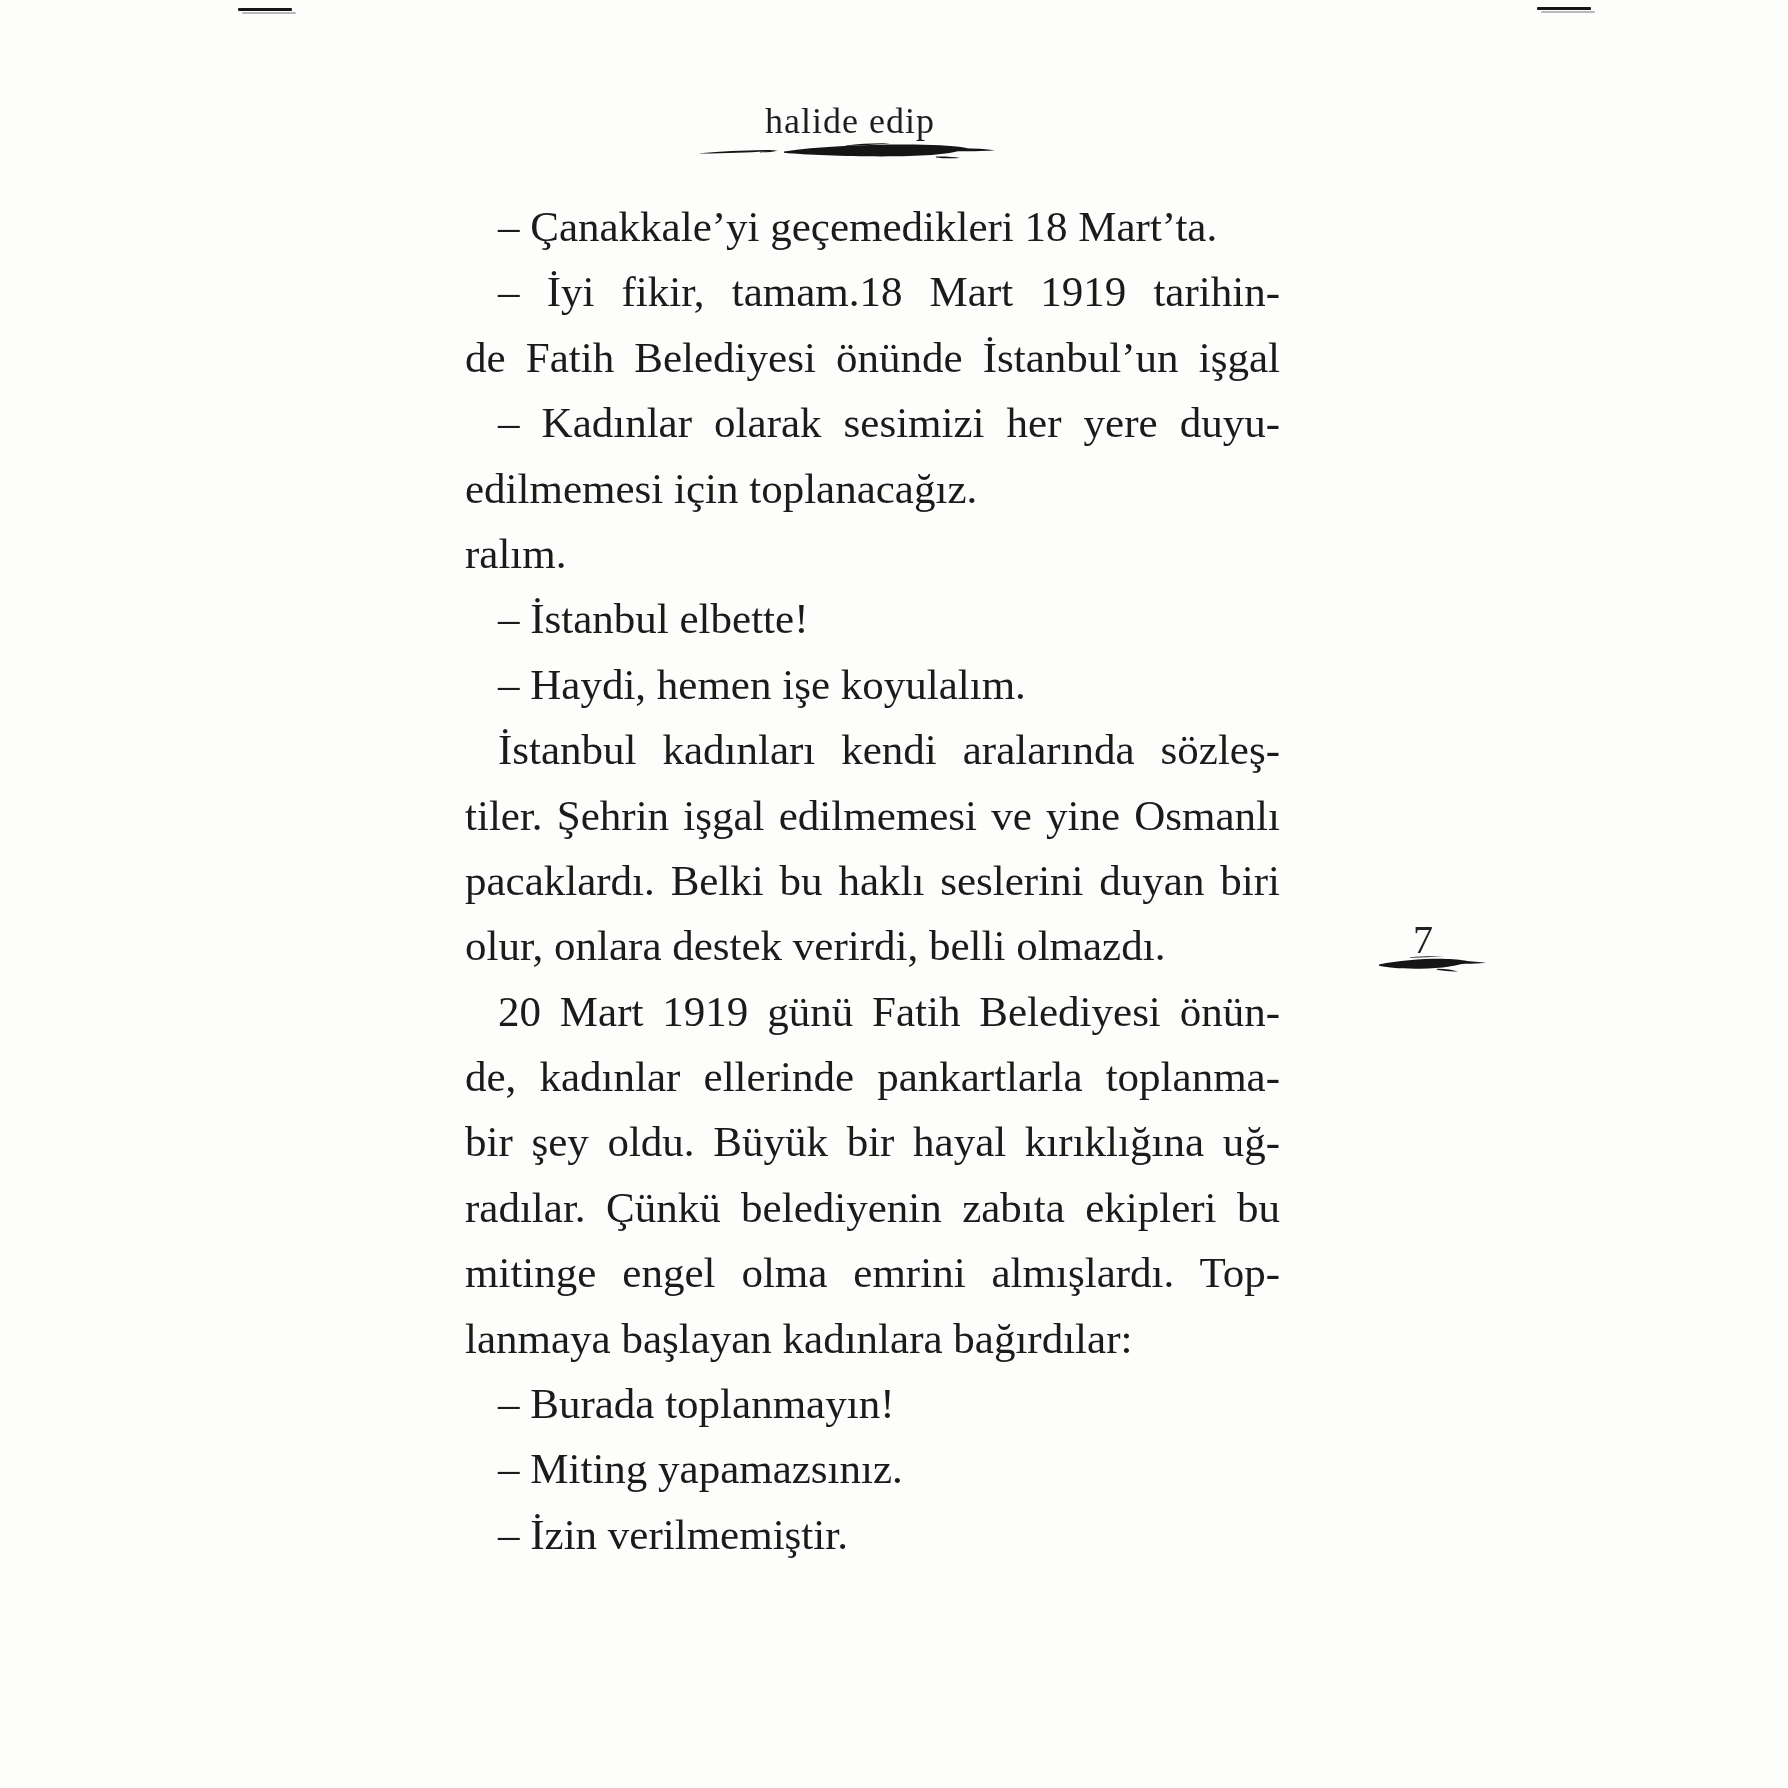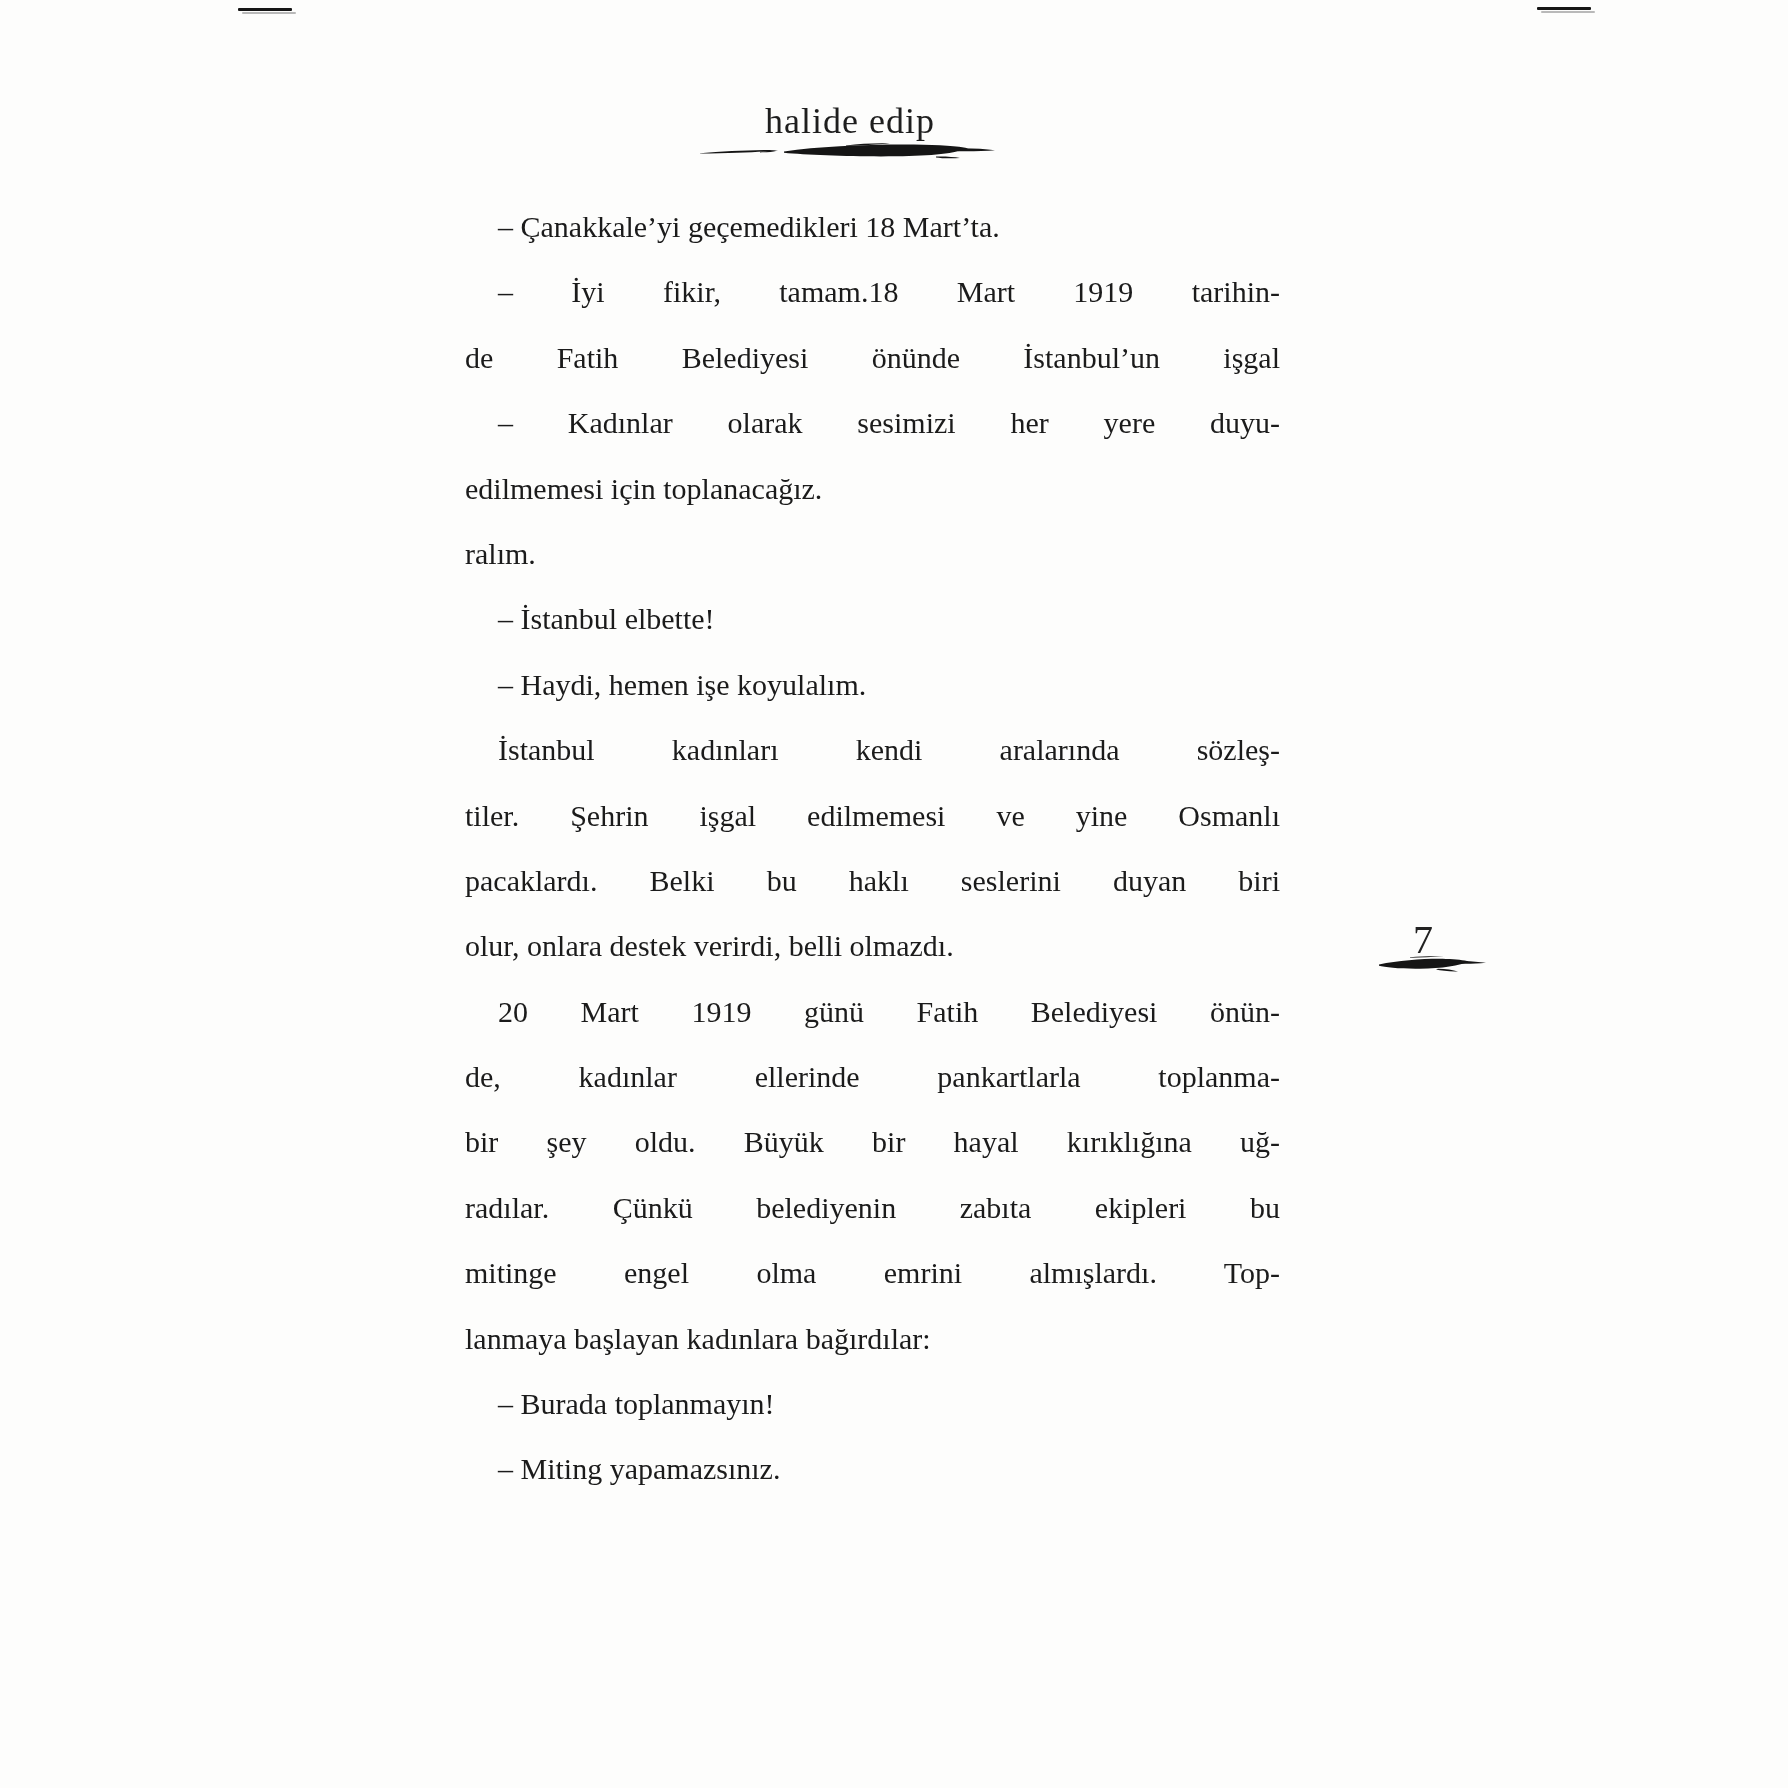--- a/index.html
+++ b/index.html
@@ -46,21 +46,21 @@
 
   
   .body-text {
     position: absolute;
     left: 465px; top: 194px;
     width: 815px;
   }
   .line {
     height: 65.4px;
     line-height: 65.4px;
-    font-size: 30px;
+    font-size: 43px;
     white-space: nowrap;
     color: #1b1b1b;
   }
   .line.justify {
     white-space: normal;
     text-align: justify;
     text-align-last: justify;
     -webkit-text-align-last: justify;
   }
   .line.indent { padding-left: 33px; }
@@ -119,20 +119,21 @@
       <div class="line justify">pacaklardı. Belki bu haklı seslerini duyan biri</div>
       <div class="line">olur, onlara destek verirdi, belli olmazdı.</div>
       <div class="line indent justify">20 Mart 1919 günü Fatih Belediyesi önün-</div>
       <div class="line justify">de, kadınlar ellerinde pankartlarla toplanma-</div>
       <div class="line justify">bir şey oldu. Büyük bir hayal kırıklığına uğ-</div>
       <div class="line justify">radılar. Çünkü belediyenin zabıta ekipleri bu</div>
       <div class="line justify">mitinge engel olma emrini almışlardı. Top-</div>
       <div class="line">lanmaya başlayan kadınlara bağırdılar:</div>
       <div class="line indent">– Burada toplanmayın!</div>
       <div class="line indent">– Miting yapamazsınız.</div>
+      <div class="line indent">– İzin verilmemiştir.</div>
     </div>
 
   <div class="page-number">7</div>
   <svg class="page-number-flourish" viewBox="0 0 110 22" aria-hidden="true">
     <path fill="#151515" d="M3,11.5 C24,7.2 50,5.4 70,5.9 C80,6.1 88,7 93,8.4 C84,12.6 66,15.2 44,15.7 C25,16 9,14.4 3,12.8 Z"></path>
     <path fill="#151515" d="M88,8.2 C96,8.2 103,8.8 110,9.8 C101,10.8 92,11 84,10.8 Z"></path>
     <path fill="#151515" d="M34,4.2 C45,3.2 58,2.9 68,3.3 C56,4.2 44,4.7 34,4.8 Z"></path>
     <path fill="#151515" d="M62,15.8 C70,16 77,17 82,18.4 C73,18.6 65,17.8 60,16.6 Z"></path>
   </svg>
 

